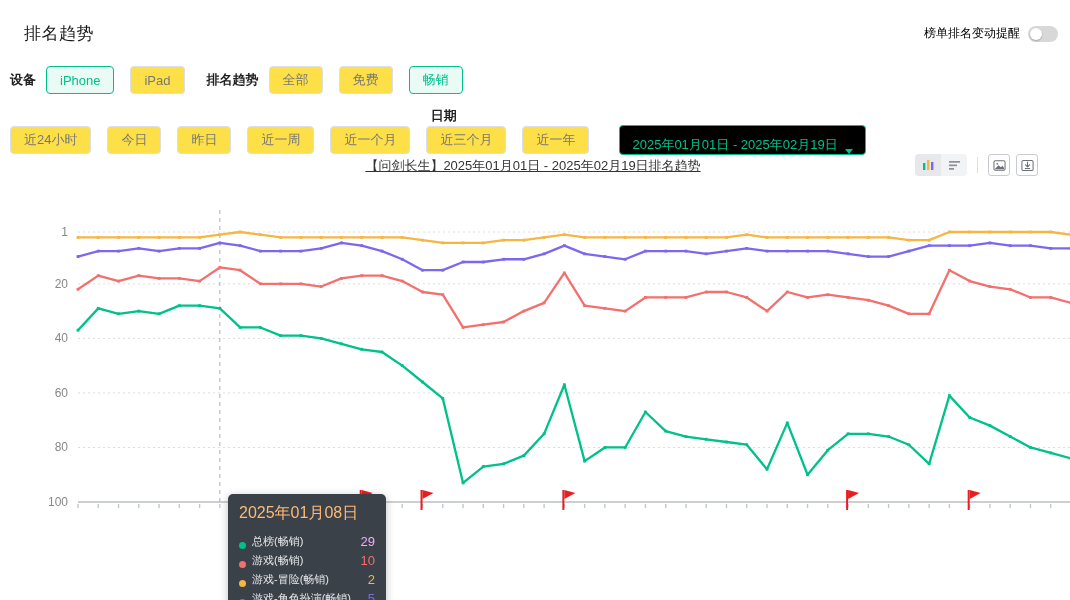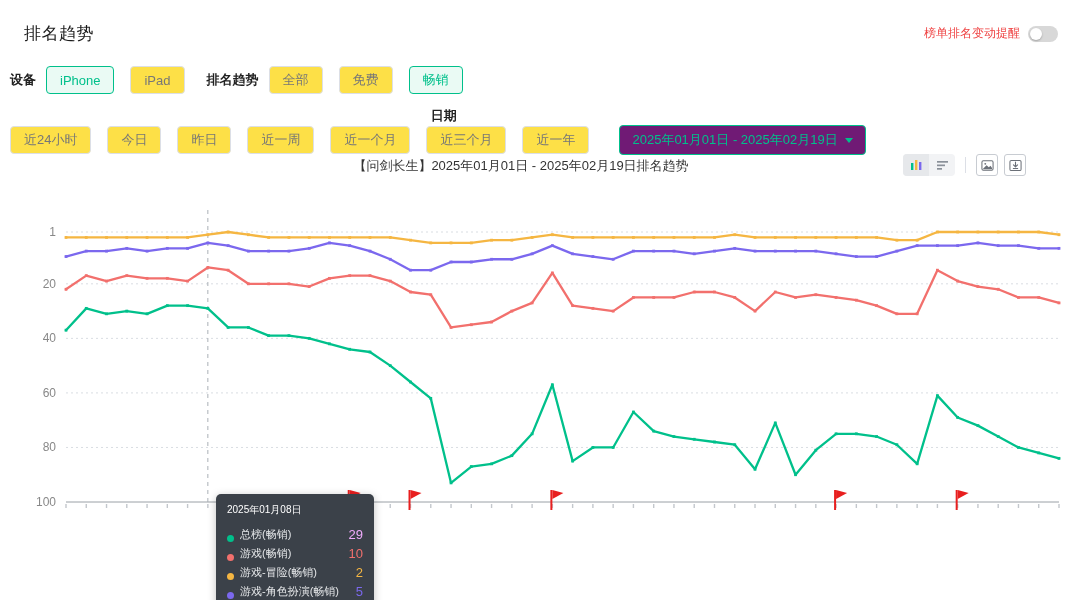--- a/index.html
+++ b/index.html
@@ -16,21 +16,21 @@
   
   .page-title {
     position: absolute; left: 24px; top: 22px;
     font-size: 17px; font-weight: normal; color: #1a1a1a;
     letter-spacing: .5px;
   }
   .alert-toggle-wrap {
     position: absolute; right: 12px; top: 25px;
     display: flex; align-items: center; gap: 8px;
   }
-  .alert-toggle-label { font-size: 12px; color: #ef4444; }
+  .alert-toggle-label { font-size: 12px; color: #000000; }
   .switch {
     width: 30px; height: 16px; border-radius: 8px;
     background: #d8d8d8; position: relative; cursor: pointer;
   }
   .switch .knob {
     position: absolute; top: 2px; left: 2px;
     width: 12px; height: 12px; border-radius: 50%;
     background: #fff; box-shadow: 0 1px 2px rgba(0,0,0,.25);
   }
 
@@ -50,32 +50,33 @@
     display: inline-flex; align-items: center; justify-content: center;
     height: 28px; padding: 0 13px;
     border: 1px solid #dcdfe6; border-radius: 4px;
     background: #fde047; color: #777; font-size: 13px;
     cursor: pointer; white-space: nowrap;
   }
   .chip.active {
     color: #00c08b; border-color: #00c08b; background: #eafaf4;
   }
   .chip.daterange {
-    color: #00c08b; border-color: #00c08b; background: #701a75;
+    color: #00c08b; border-color: #00c08b; background: #000000;
     height: 30px; padding: 0 12px; font-size: 13px;
     margin-left: 14px;
+    align-items: flex-end;
   }
   .chip.daterange .caret {
     margin-left: 7px; width: 0; height: 0;
     border-left: 4px solid transparent; border-right: 4px solid transparent;
     border-top: 5px solid #00c08b;
   }
 
   
-  .chart-card { position: absolute; left: 4px; top: 150px; width: 1034px; height: 450px; }
+  .chart-card { position: absolute; left: 16px; top: 150px; width: 1034px; height: 450px; text-decoration: underline; }
   .chart-header {
     position: relative; height: 32px;
     display: flex; align-items: center; justify-content: center;
   }
   .chart-title { font-size: 13px; color: #333; }
   .chart-tools {
     position: absolute; right: 12px; top: 4px;
     display: flex; align-items: center; gap: 6px;
   }
   .tool-seg { display: flex; background: #f2f3f5; border-radius: 4px; overflow: hidden; }
@@ -93,21 +94,21 @@
   .plot-wrap { position: relative; width: 1070px; height: 330px; }
   svg.plot { position: absolute; left: 0; top: 0; }
 
   
   .tooltip {
     position: absolute; left: 212px; top: 312px;
     width: 158px; background: #3b4149; border-radius: 5px;
     padding: 9px 11px 10px 11px; color: #fff;
     box-shadow: 0 2px 8px rgba(0,0,0,.25);
   }
-  .tt-date { font-size: 10px; margin-bottom: 6px; color: #ffffff; }
+  .tt-date { font-size: 16px; margin-bottom: 6px; color: #fdba74; }
   .tt-row { display: flex; align-items: flex-end; height: 19px; font-size: 11px; }
   .tt-dot { width: 7px; height: 7px; border-radius: 50%; margin-right: 6px; flex: 0 0 auto; }
   .tt-name { color: #e4e6e8; white-space: nowrap; }
   .tt-val { margin-left: auto; font-size: 13px; }
 </style>
 </head>
 <body>
 
 <div class="page">
 

